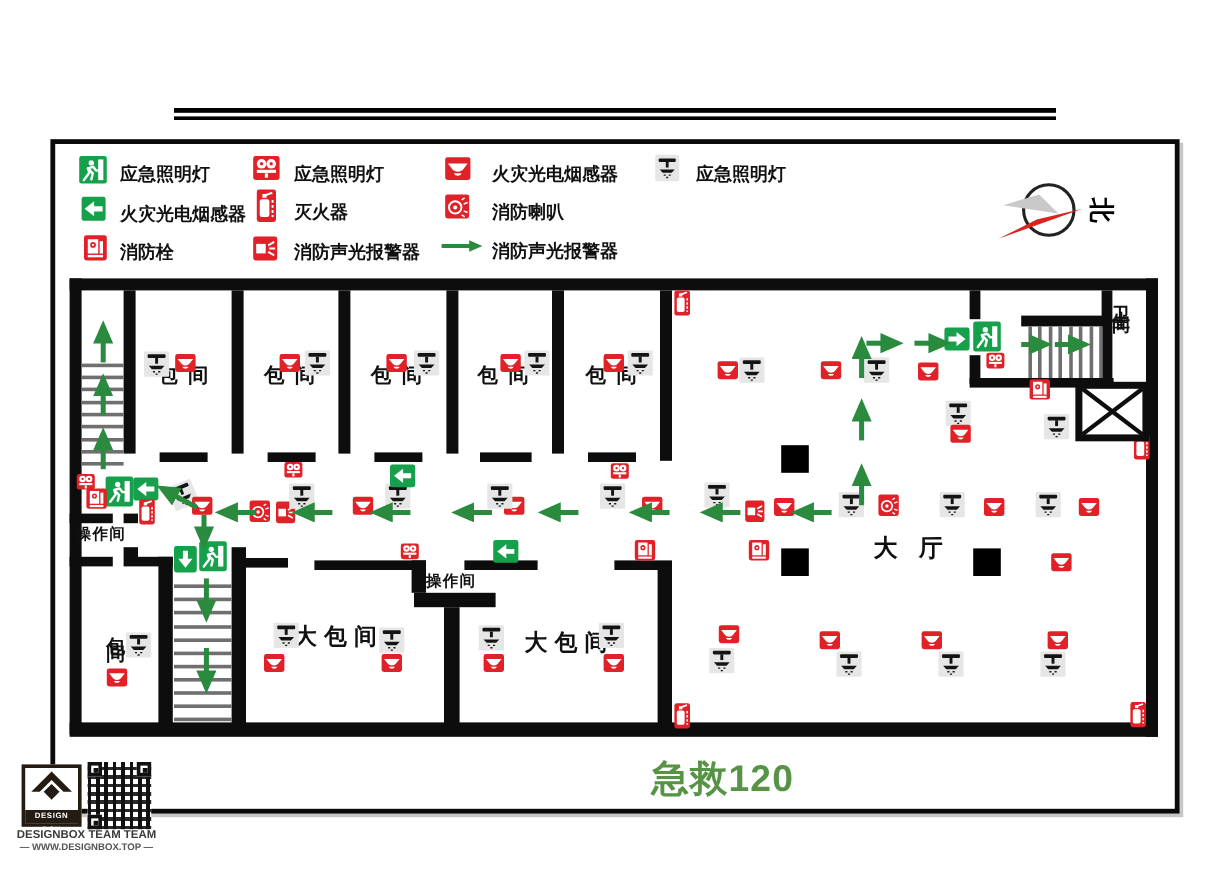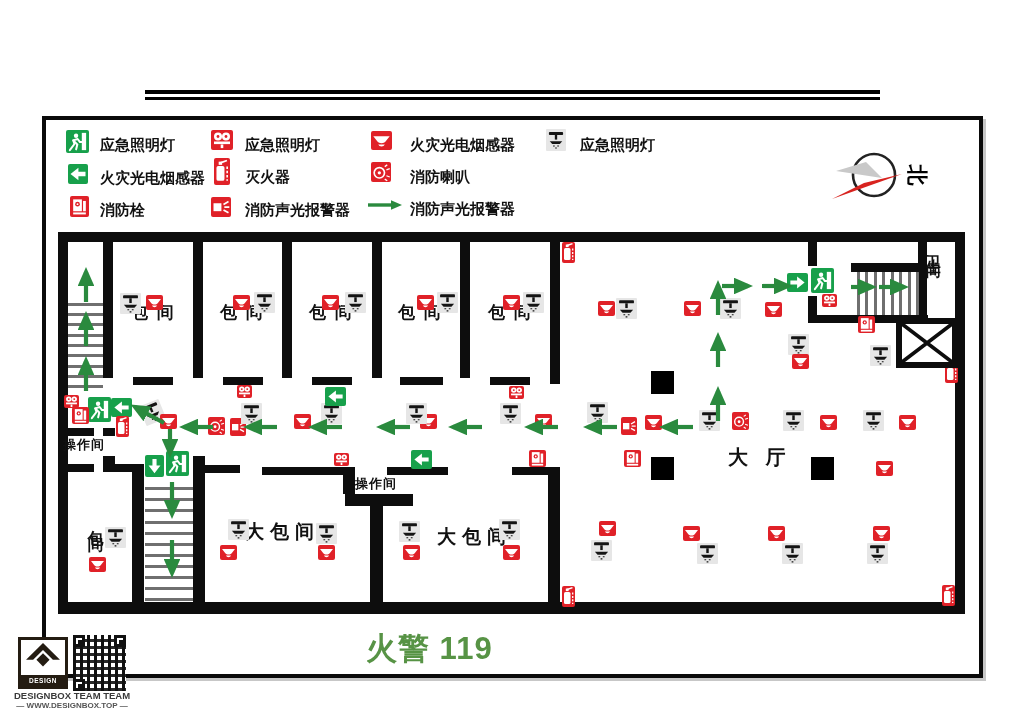--- a/index.html
+++ b/index.html
@@ -829,21 +829,21 @@
         <line x1="718" y1="421" x2="718" y2="391" stroke="#2a8a3e" stroke-width="4.2" marker-end="url(#ah)"></line>
         <line x1="718" y1="367" x2="718" y2="337" stroke="#2a8a3e" stroke-width="4.2" marker-end="url(#ah)"></line>
         <line x1="718" y1="315" x2="718" y2="285" stroke="#2a8a3e" stroke-width="4.2" marker-end="url(#ah)"></line>
         <line x1="722" y1="286" x2="748" y2="286" stroke="#2a8a3e" stroke-width="4.2" marker-end="url(#ah)"></line>
         <line x1="762" y1="286" x2="788" y2="286" stroke="#2a8a3e" stroke-width="4.2" marker-end="url(#ah)"></line>
         <line x1="851" y1="287" x2="872" y2="287" stroke="#2a8a3e" stroke-width="4.2" marker-end="url(#ah)"></line>
         <line x1="879" y1="287" x2="904" y2="287" stroke="#2a8a3e" stroke-width="4.2" marker-end="url(#ah)"></line>
       </g>
   </svg>
 
-  <div id="footer-fire">火警 119</div>
+  <div id="footer-ambulance">急救120</div>
 
   <div id="logo-box">
     <svg id="logo-emblem" viewBox="0 0 44 34">
       <path d="M22 2 L40 20 H32.5 L22 9.5 L11.5 20 H4 Z" fill="#241c12"></path>
       <path d="M22 13 L29 20 L22 27 L15 20 Z" fill="#241c12"></path>
     </svg>
     <div id="logo-bar">DESIGN BOX</div>
   </div>
   <div id="qr-code">
     <div class="qr-finder" id="qr-f1"></div>

